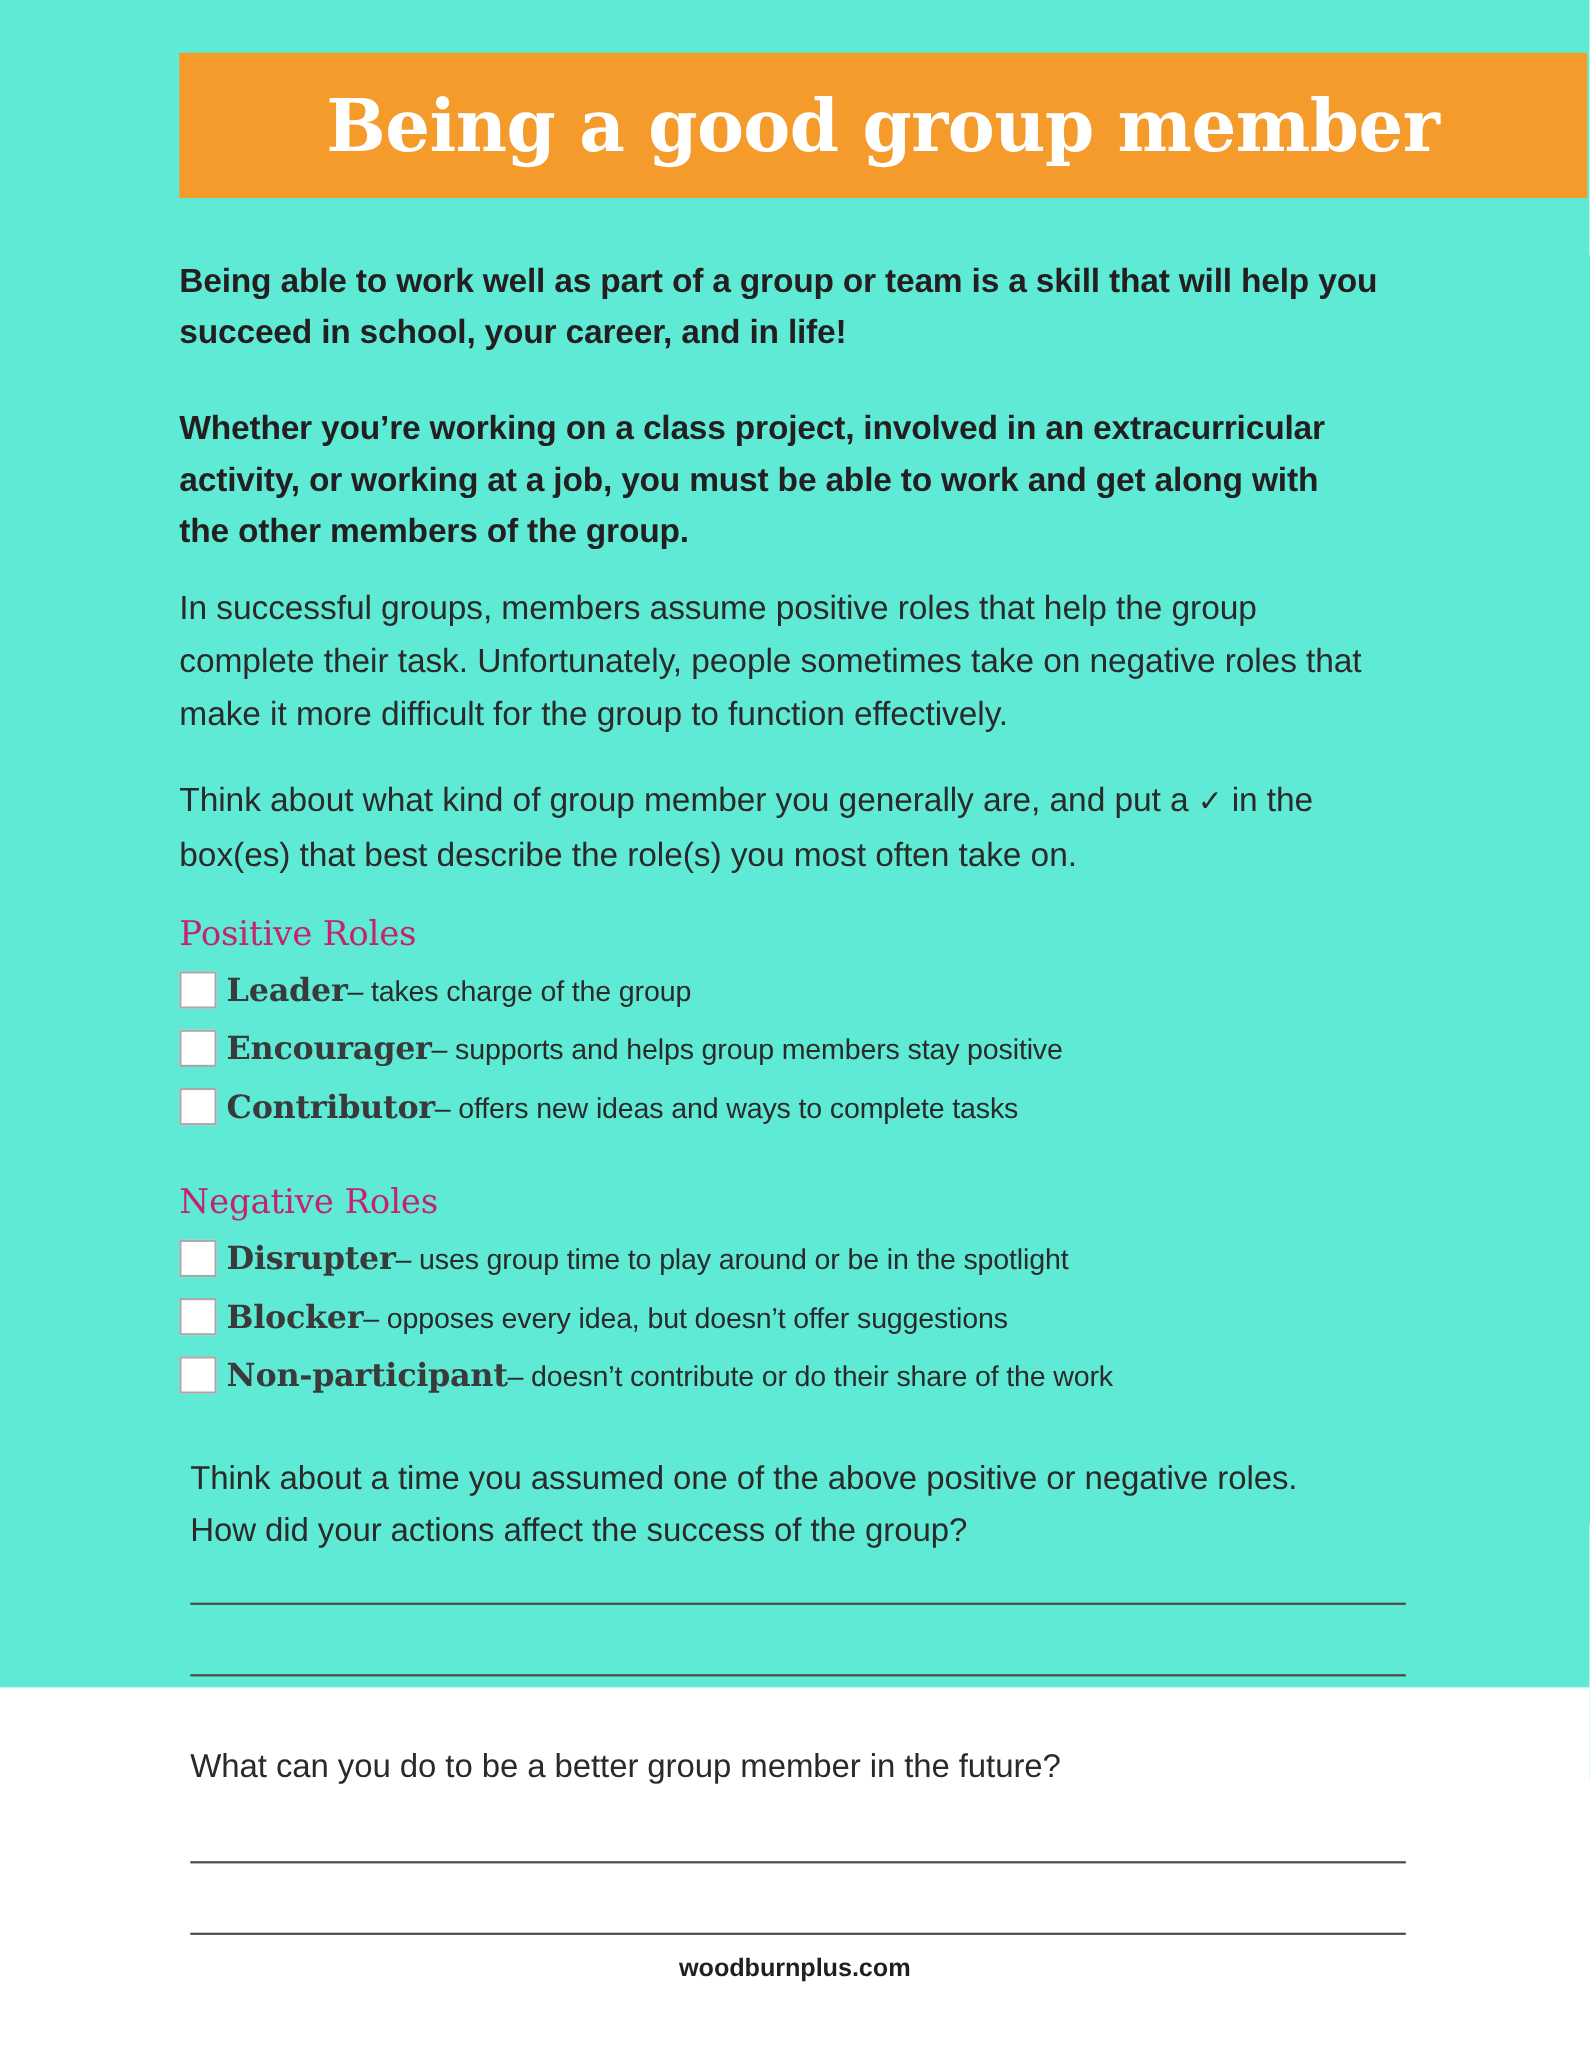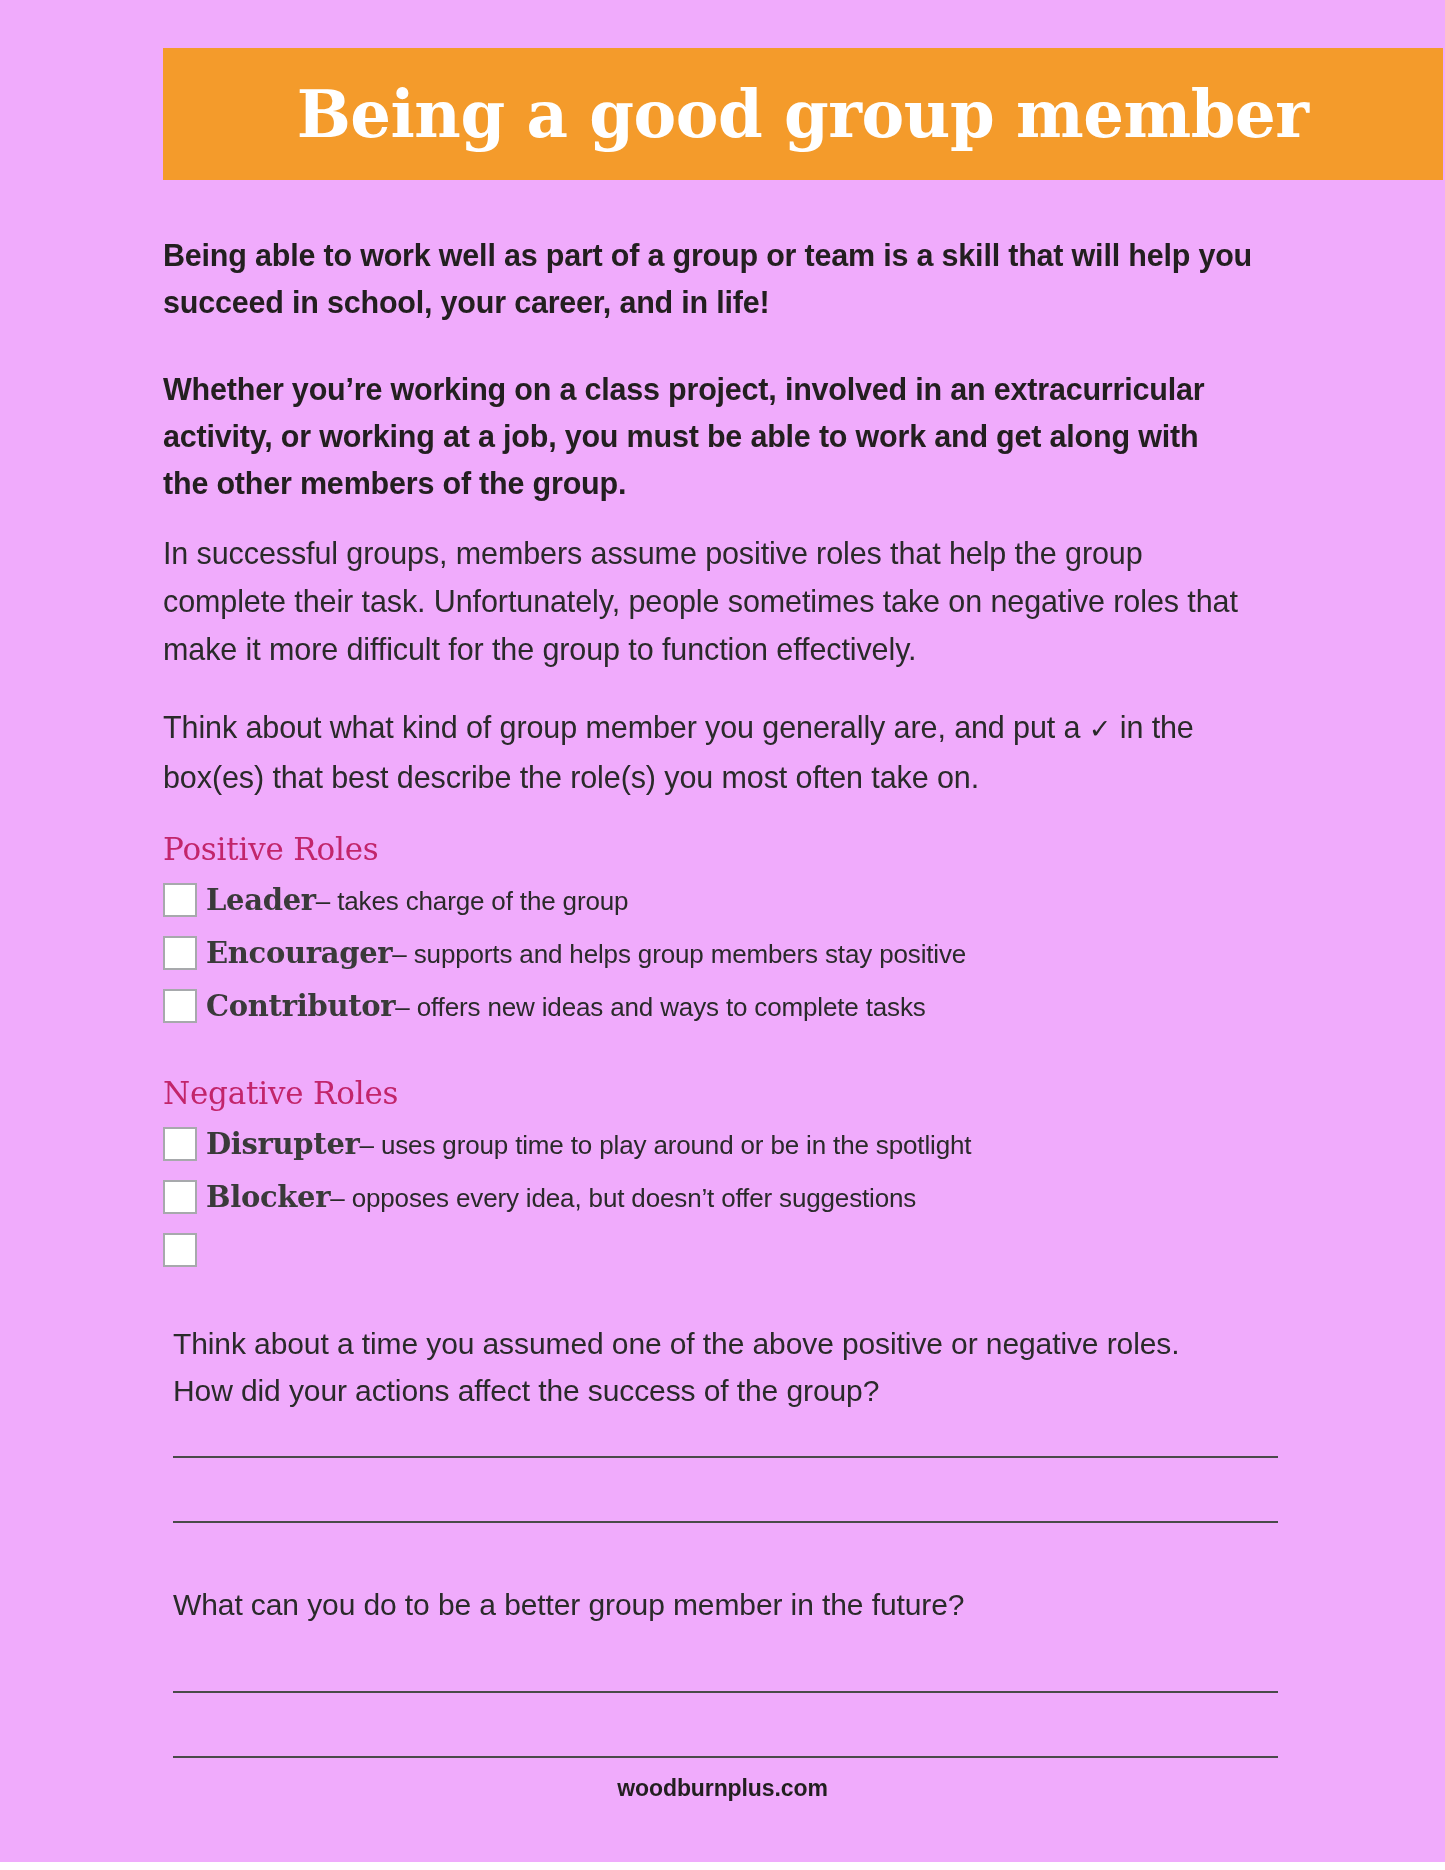--- a/index.html
+++ b/index.html
@@ -12,22 +12,22 @@
     height: 1870px;
     font-family: "Liberation Sans", sans-serif;
     color: #231f20;
     position: relative;
     overflow: hidden;
   }
 
   .page {
     position: relative;
     width: 1445px;
-    height: 1862px;
-    background: #f0abfc;
+    height: 1534px;
+    background: #5eead4;
     box-sizing: border-box;
   }
 
   
   .header-banner {
     position: absolute;
     left: 163px;
     top: 48px;
     width: 1280px;
     height: 132px;
@@ -221,20 +221,21 @@
       <li class="role-row">
         <span class="role-checkbox"></span>
         <span class="role-text"><span class="role-name">Disrupter</span><span class="role-desc">– uses group time to play around or be in the spotlight</span></span>
       </li>
       <li class="role-row">
         <span class="role-checkbox"></span>
         <span class="role-text"><span class="role-name">Blocker</span><span class="role-desc">– opposes every idea, but doesn’t offer suggestions</span></span>
       </li>
       <li class="role-row">
         <span class="role-checkbox"></span>
+        <span class="role-text"><span class="role-name">Non-participant</span><span class="role-desc">– doesn’t contribute or do their share of the work</span></span>
       </li>
     </ul>
 
     <div class="reflect-block">
 
       <p class="reflect-q">Think about a time you assumed one of the above positive or negative roles. How did your actions affect the success of the group?</p>
 
       <div class="write-lines first">
         <div class="write-line"></div>
         <div class="write-line"></div>

